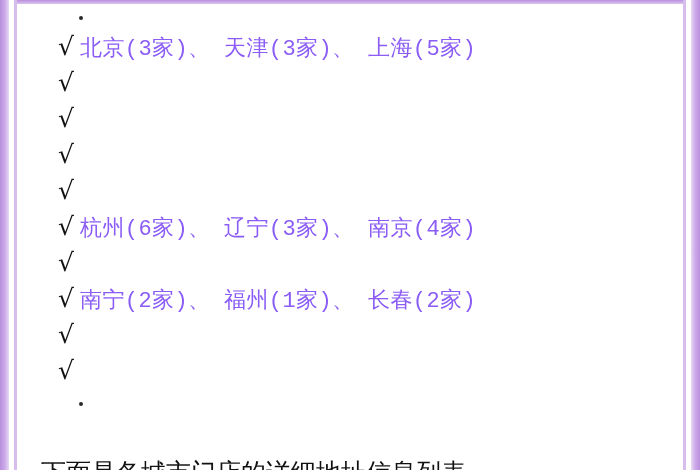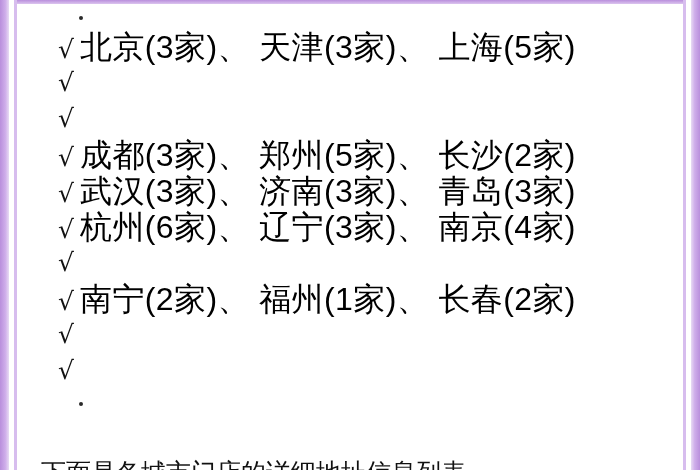--- a/index.html
+++ b/index.html
@@ -112,26 +112,26 @@
   .check {
     flex: 0 0 auto;
     width: 22px;
     font-size: 25px;
     line-height: 34px;
     color: #111111;
     font-family: "DejaVu Sans", sans-serif;
   }
   .row-text {
     flex: 1 1 auto;
-    font-size: 32px;
+    font-size: 22px;
     line-height: 34px;
-    color: #000000;
+    color: #8b5cf6;
     letter-spacing: 0.4px;
     white-space: nowrap;
-    font-family: Liberation Sans, sans-serif;
+    font-family: Liberation Mono, monospace;
   }
   .bottom-faded {
     position: absolute;
     left: 41px;
     bottom: 0;
     width: 600px;
     height: 14px;
     overflow: hidden;
     font-size: 25px;
     line-height: 34px;
@@ -169,26 +169,24 @@
       <div class="row">
         <span class="check">√</span>
       </div>
 
       <div class="row">
         <span class="check">√</span>
       </div>
 
       <div class="row">
         <span class="check">√</span>
-        <span class="row-text">成都(3家)、 郑州(5家)、 长沙(2家)</span>
-      </div>
-
-      <div class="row">
-        <span class="check">√</span>
-        <span class="row-text">武汉(3家)、 济南(3家)、 青岛(3家)</span>
+      </div>
+
+      <div class="row">
+        <span class="check">√</span>
       </div>
 
       <div class="row">
         <span class="check">√</span>
         <span class="row-text">杭州(6家)、 辽宁(3家)、 南京(4家)</span>
       </div>
 
       <div class="row">
         <span class="check">√</span>
       </div>

